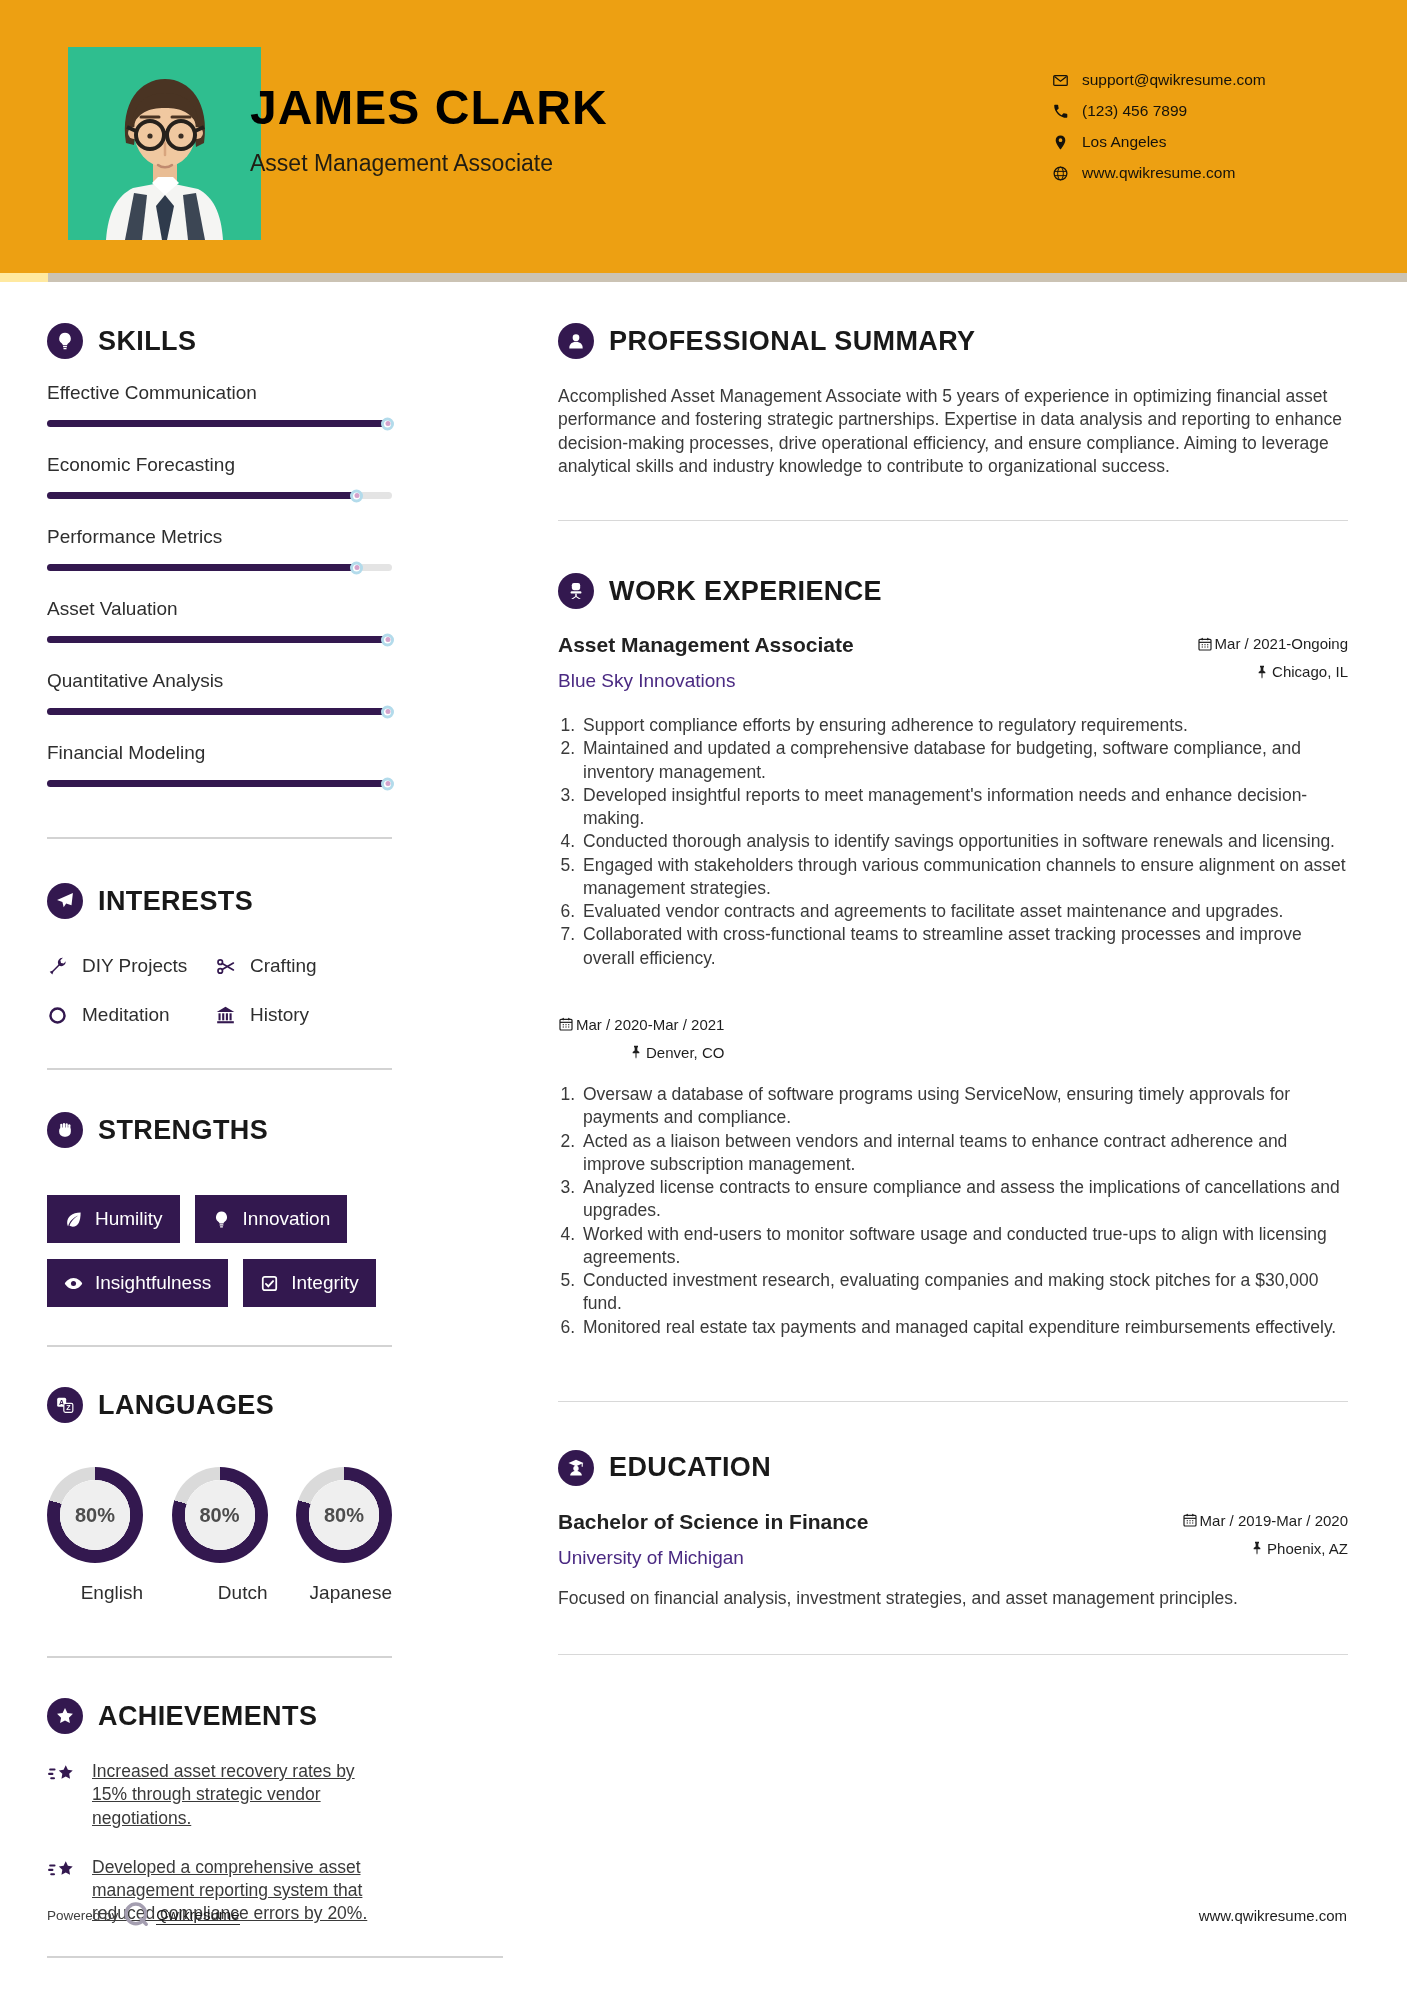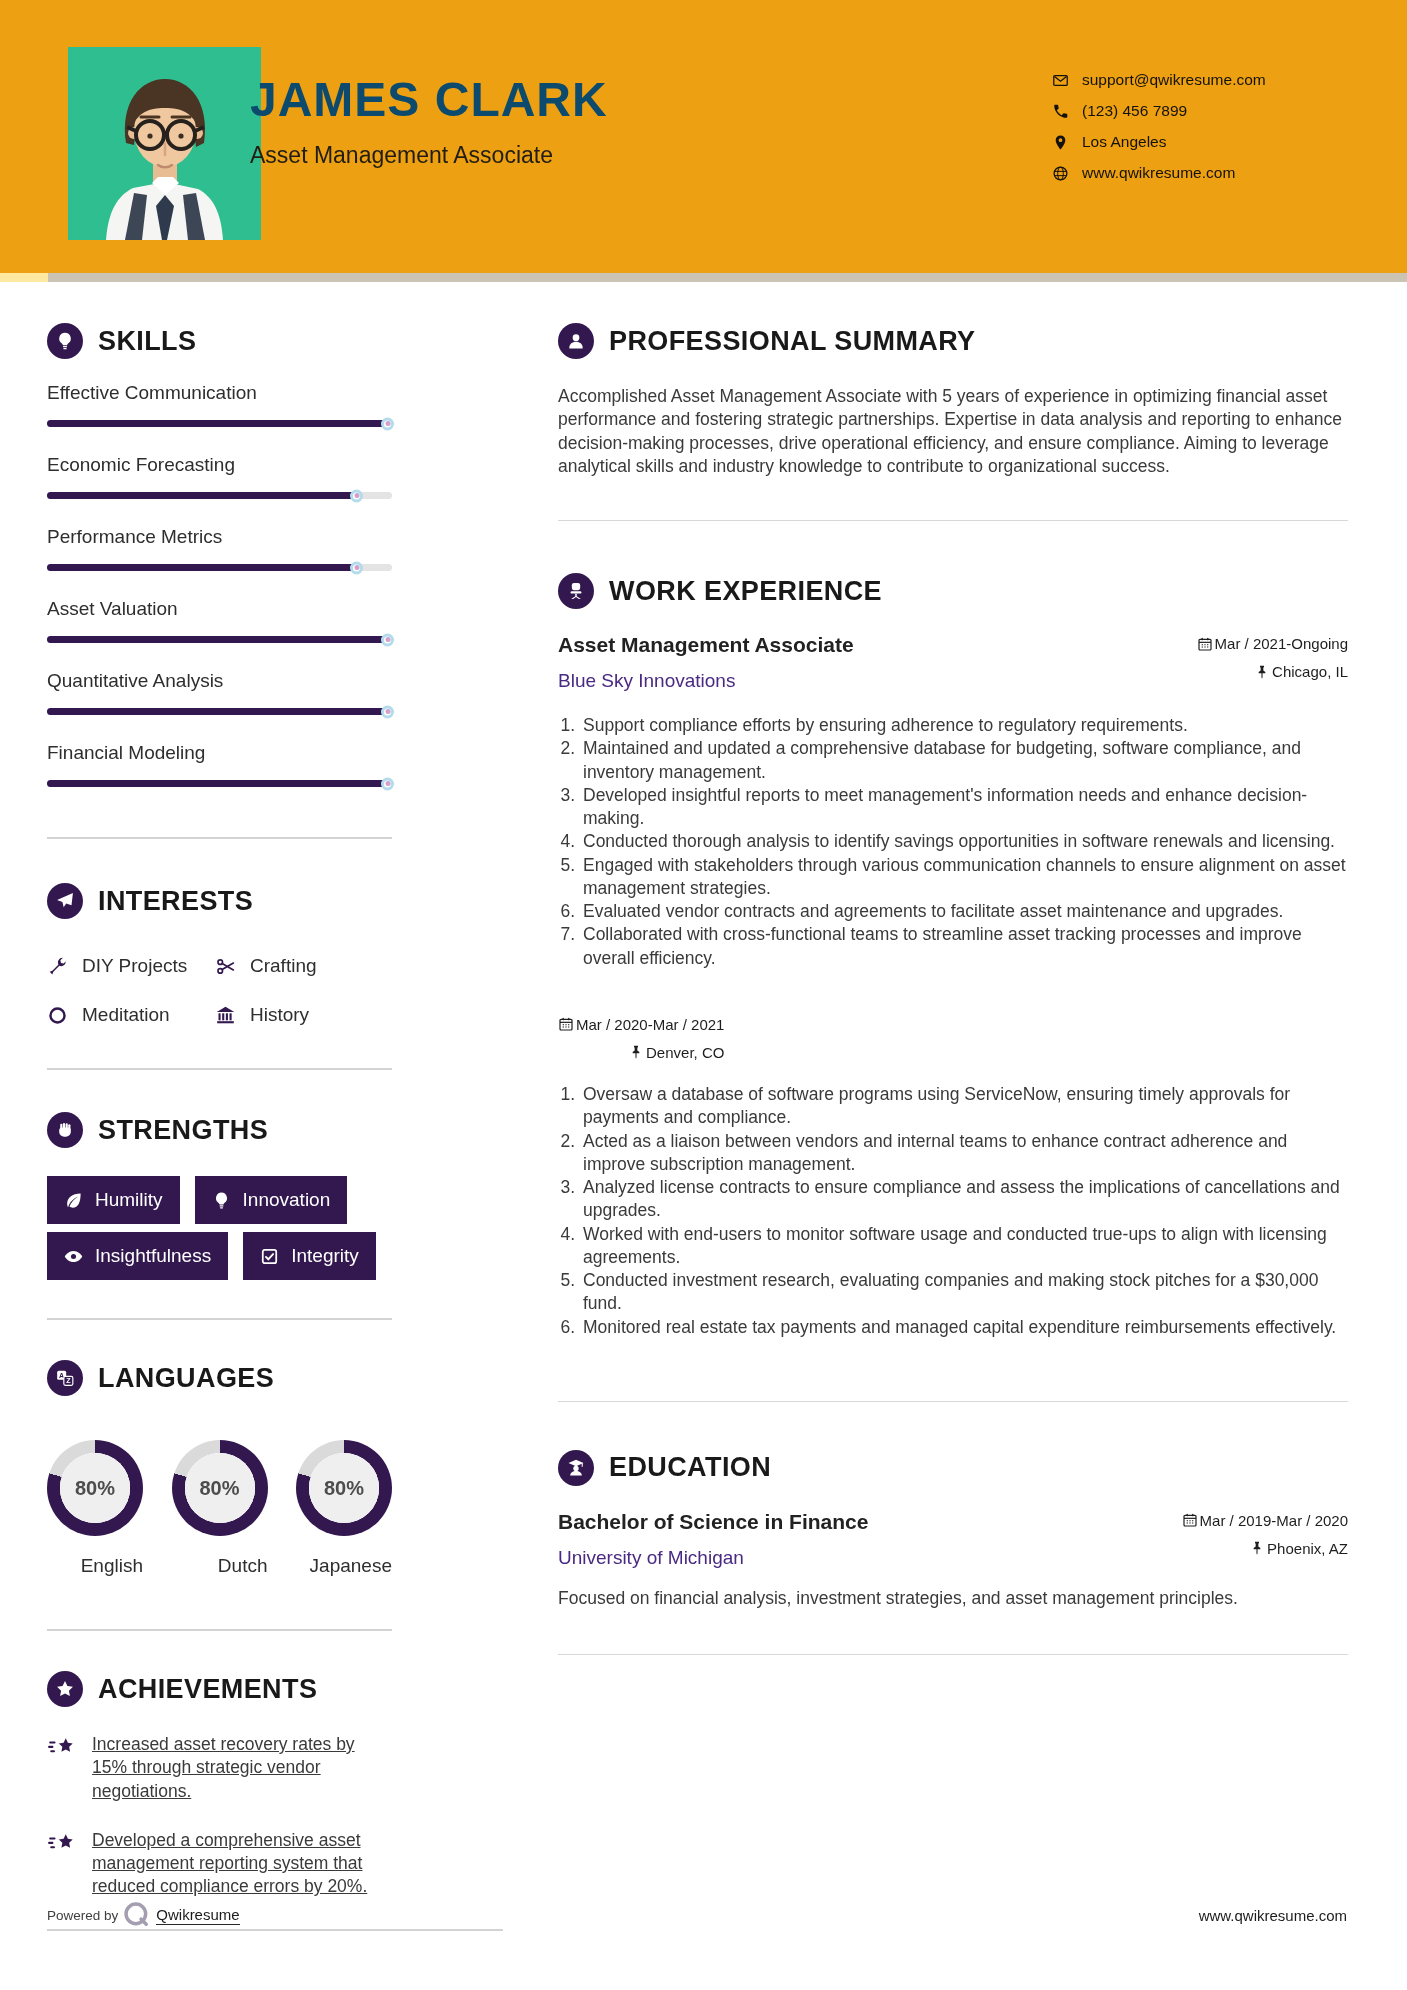--- a/index.html
+++ b/index.html
@@ -7,21 +7,21 @@
   body { font-family:"Liberation Sans", sans-serif; color:#3c3c3c; }
   .page { position:relative; width:1407px; height:1990px; background:#fff; overflow:hidden; }
 
   
   .header { position:relative; height:273px; background:#EDA012; }
   .header-strip { height:9px; background:#CBC3B4; position:relative; }
   .header-strip::before { content:''; position:absolute; left:0; top:0; width:48px; height:100%; background:#FFE9A0; }
   .photo { position:absolute; left:68px; top:47px; width:193px; height:193px; background:#2FBE8F; overflow:hidden; }
   .photo svg { display:block; width:100%; height:100%; }
   .name-block { position:absolute; left:250px; top:76px; }
-  .name { font-size:48px; font-weight:800; color:#0c4a6e; letter-spacing:1px; line-height:1; }
+  .name { font-size:48px; font-weight:800; color:#000000; letter-spacing:1px; line-height:1;margin-top:8px; }
   .job-title { font-size:23px; font-weight:500; color:#211D13; margin-top:18px; }
   .contacts { position:absolute; left:1052px; top:44px; display:flex; flex-direction:column; gap:13px;margin-top:27px; }
   .contact-row { display:flex; align-items:center; gap:13px; font-size:15.5px; color:#15120B; }
   .contact-row svg { width:17px; height:17px; color:#15120B; flex:none; }
 
   
   .content { display:flex; padding:0 60px 0 47px; }
   .col-left { width:345px; flex:none; }
   .col-right { width:790px; flex:none; margin-left:166px; }
 
@@ -41,21 +41,21 @@
   .bar-fill { position:relative; height:7px; background:#33184F; border-radius:5px; }
   .bar-handle { position:absolute; right:-9px; top:50%; transform:translateY(-50%); width:13px; height:13px; background:#fff; border:3px solid #B3DBEB; border-radius:50%; }
   .bar-handle::after { content:''; position:absolute; left:50%; top:50%; transform:translate(-50%,-50%); width:5px; height:5px; border-radius:50%; background:#D3A2CB; }
 
   
   .interests-grid { display:grid; grid-template-columns:168px 1fr; row-gap:27px; margin-top:36px; }
   .interest { display:flex; align-items:center; gap:14px; font-size:19px; color:#2e2e2e; }
   .interest svg { width:21px; height:21px; color:#33184F; flex:none; }
 
   
-  .chips { display:flex; flex-wrap:wrap; gap:8px 15px; margin-top:28px; }
+  .chips { display:flex; flex-wrap:wrap; gap:16px 15px; margin-top:47px; }
   .chip { display:inline-flex; align-items:center; gap:12px; background:#33184F; color:#fff; font-size:19px; padding:13px 17px; }
   .chip svg { width:19px; height:19px; flex:none; }
 
   
   .donut-row { display:flex; justify-content:space-between; margin-top:44px; }
   .donut-wrap { width:96px; text-align:right; }
   .donut { position:relative; width:96px; height:96px; border-radius:50%; }
   .donut-white { position:absolute; inset:13px; background:#fff; border-radius:50%; }
   .donut-orange { position:absolute; inset:2px; background:#E8A01D; border-radius:50%; }
   .donut-center { position:absolute; inset:13px; background:#EFEFEF; border-radius:50%; display:flex; align-items:center; justify-content:center; font-size:20px; font-weight:700; color:#4d4d4d; }

